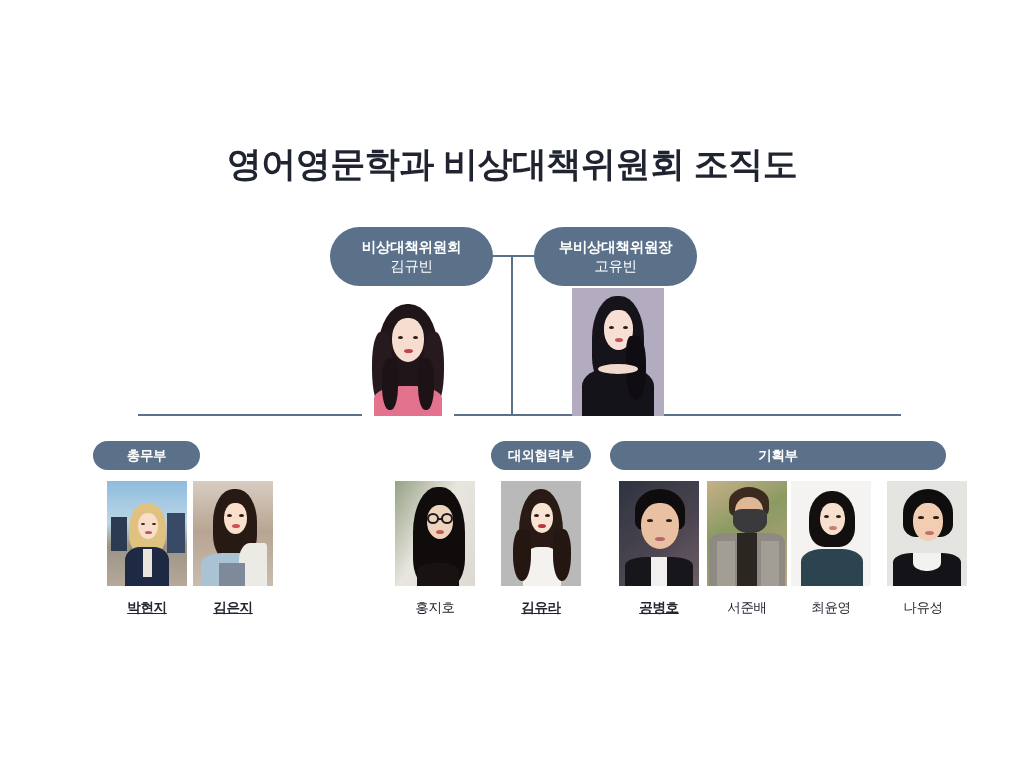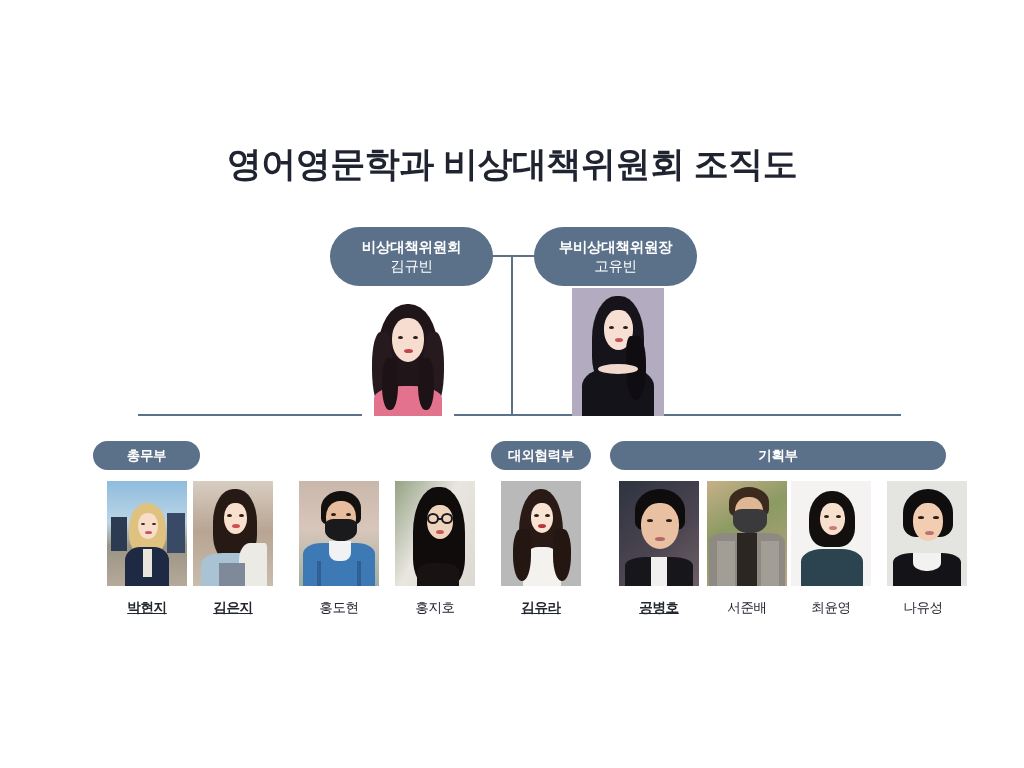--- a/index.html
+++ b/index.html
@@ -223,37 +223,20 @@
         <div class="eye" style="left:46px; top:33px;"></div>
         <div class="mouth" style="left:39px; top:43px; width:8px; height:4px; background:#cf4f55;"></div>
         <div class="body" style="left:8px; top:72px; width:64px; height:33px; background:#a9c3d4; border-radius:34% 34% 0 0;"></div>
         <div class="collar" style="left:46px; top:62px; width:28px; height:43px; background:#eceae4; border-radius:40% 10% 0 0;"></div>
         <div class="collar" style="left:26px; top:82px; width:26px; height:23px; background:#7e8a99;"></div>
       </div>
     </div>
     <div class="member-name lead">김은지</div>
   </div>
 
-  <div class="member" style="left:299px;">
-    <div class="member-photo" aria-label="홍도현 프로필 사진">
-      <div class="ph">
-        <div class="bg" style="background:linear-gradient(180deg,#c9b7ac 0%,#d9c6bb 45%,#9fb0a0 100%)"></div>
-        <div class="hair" style="left:22px; top:10px; width:40px; height:34px; background:#14100e; border-radius:50% 50% 20% 20%;"></div>
-        <div class="face" style="left:27px; top:20px; width:30px; height:34px; background:#e8bd9d;"></div>
-        <div class="eye" style="left:32px; top:32px;"></div>
-        <div class="eye" style="left:47px; top:32px;"></div>
-        <div class="mask" style="left:26px; top:38px; width:32px; height:22px; background:#1a1a1c;"></div>
-        <div class="body" style="left:4px; top:62px; width:72px; height:43px; background:#3d79b5; border-radius:26% 26% 0 0;"></div>
-        <div class="collar" style="left:30px; top:60px; width:22px; height:20px; background:#f0f2f4; border-radius:0 0 40% 40%;"></div>
-        <div class="collar" style="left:18px; top:80px; width:4px; height:25px; background:#2f5f93;"></div>
-        <div class="collar" style="left:58px; top:80px; width:4px; height:25px; background:#2f5f93;"></div>
-      </div>
-    </div>
-    <div class="member-name normal">홍도현</div>
-  </div>
 
   <div class="member" style="left:395px;">
     <div class="member-photo" aria-label="홍지호 프로필 사진">
       <div class="ph">
         <div class="bg" style="background:linear-gradient(120deg,#95a285 0%,#e9e6e0 46%,#dcd9d2 100%)"></div>
         <div class="hair" style="left:18px; top:6px; width:52px; height:99px; background:#100c0b; border-radius:46% 46% 28% 28%;"></div>
         <div class="face" style="left:32px; top:24px; width:26px; height:34px; background:#f0d3bd;"></div>
         <div class="glass" style="left:32px; top:32px; width:12px; height:11px;"></div>
         <div class="glass" style="left:46px; top:32px; width:12px; height:11px;"></div>
         <div class="collar" style="left:43px; top:37px; width:4px; height:2px; background:#1b1b1f;"></div>

